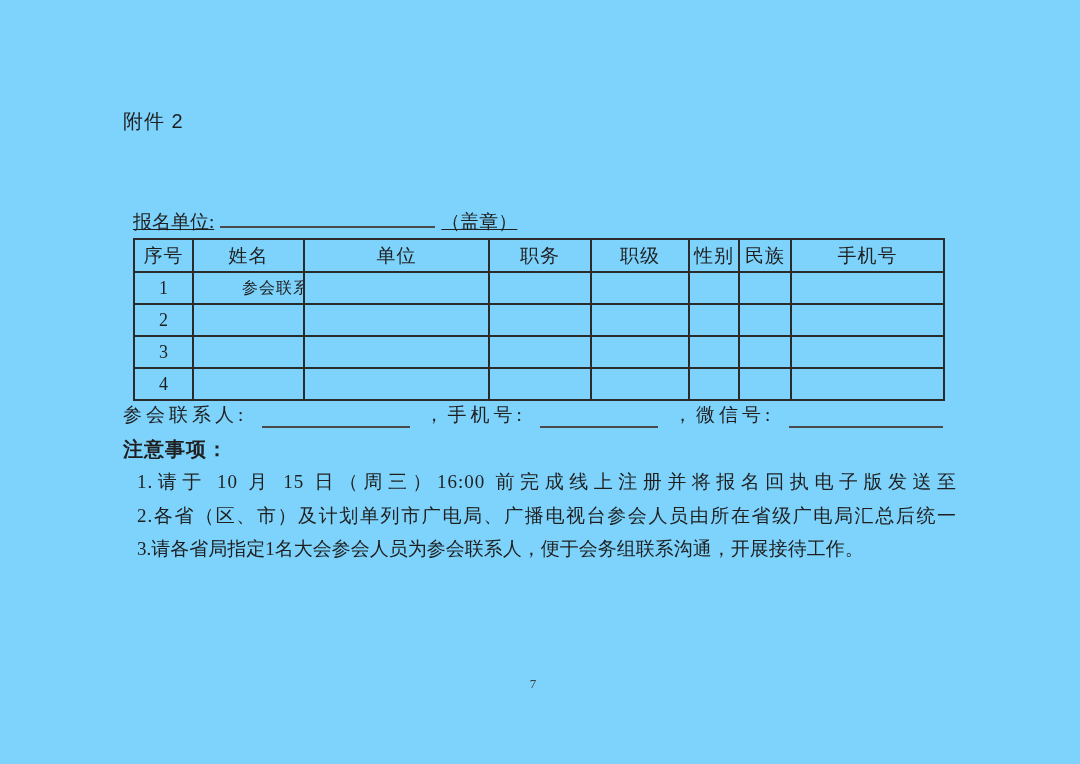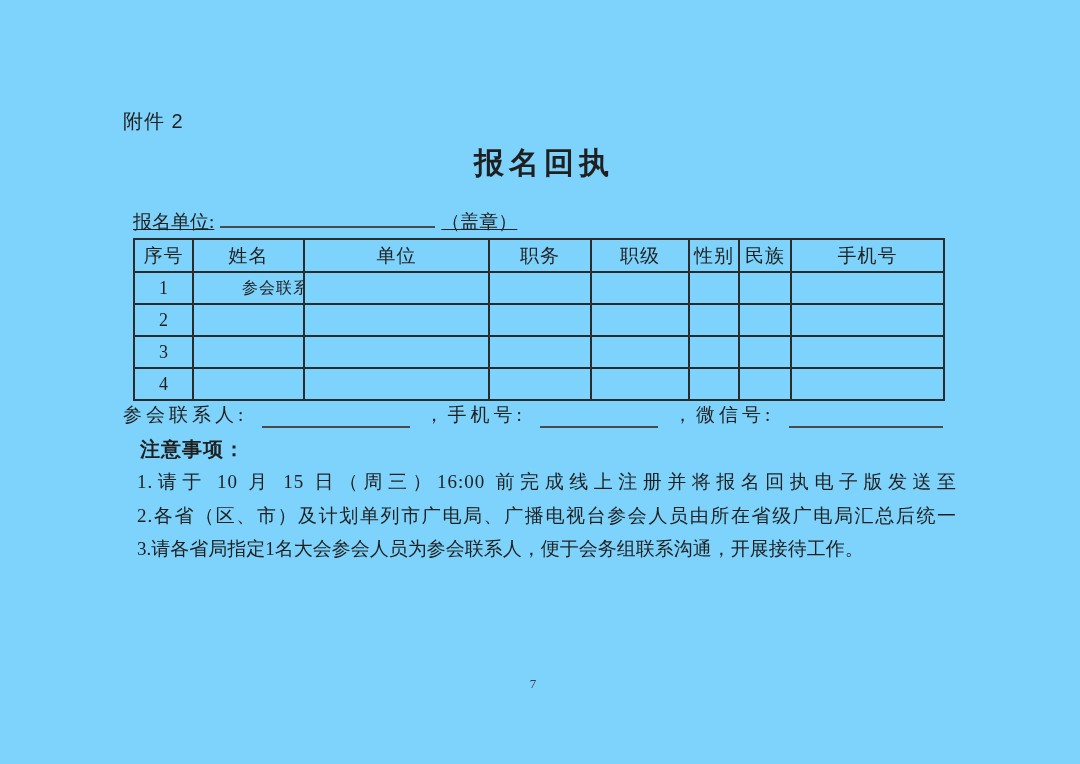--- a/index.html
+++ b/index.html
@@ -59,21 +59,21 @@
   }
   .contact-line .lbl{letter-spacing:4px;}
   .contact-line .blank{
     height:24px;border-bottom:2px solid var(--line);flex:0 0 auto;
   }
   .blank-w1{width:148px;}
   .blank-w2{width:118px;}
   .blank-w3{width:154px;}
   .notes-heading{
     position:absolute;left:123px;top:436px;
-    font-family:var(--sans);font-weight:bold;font-size:20px;letter-spacing:1px;margin-left:17px;
+    font-family:var(--sans);font-weight:bold;font-size:20px;letter-spacing:1px;
   }
   .notes{
     position:absolute;left:137px;top:465px;width:820px;
     font-size:19px;
   }
   .note-line{
     height:33.5px;line-height:33.5px;white-space:nowrap;overflow:hidden;
   }
   .note-line.stretch{
     white-space:normal;
@@ -86,21 +86,20 @@
     text-align:center;font-size:13px;color:#3d3d3d;
   }
 </style>
 </head>
 <body>
 
 <div class="page">
 
   <div class="attachment">附件 2</div>
 
-  <div class="doc-title">报名回执</div>
 
   <div class="unit-line"><span>报名单位:</span><span class="blank"></span><span>（盖章）</span></div>
 
   <table class="reg-table">
     <colgroup>
       <col style="width:59px">
         <col style="width:111px">
         <col style="width:185px">
         <col style="width:102px">
       <col style="width:98px">

